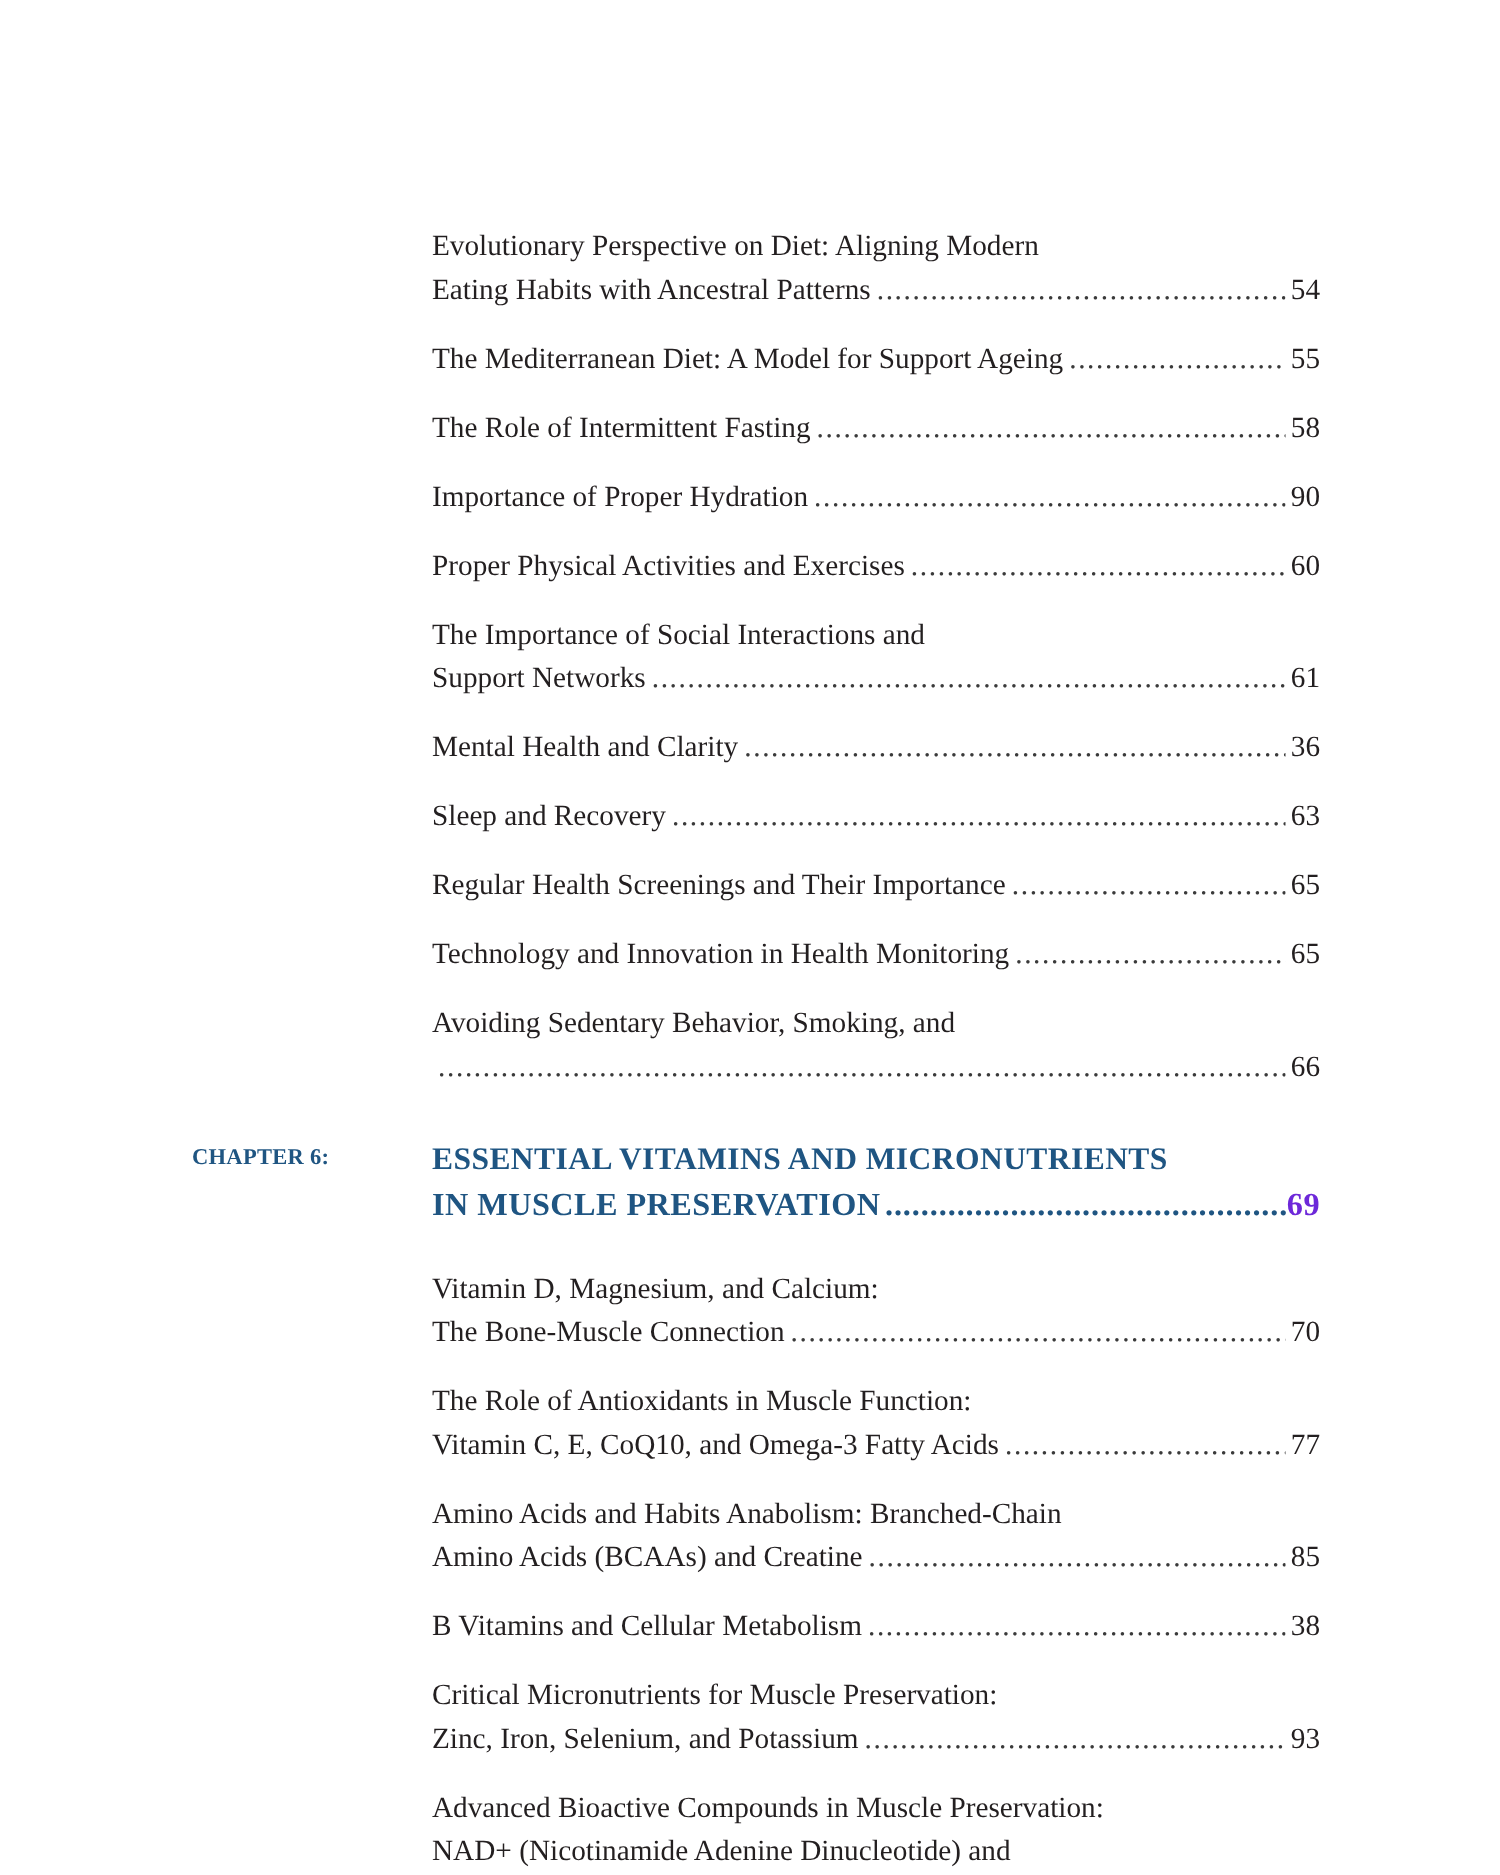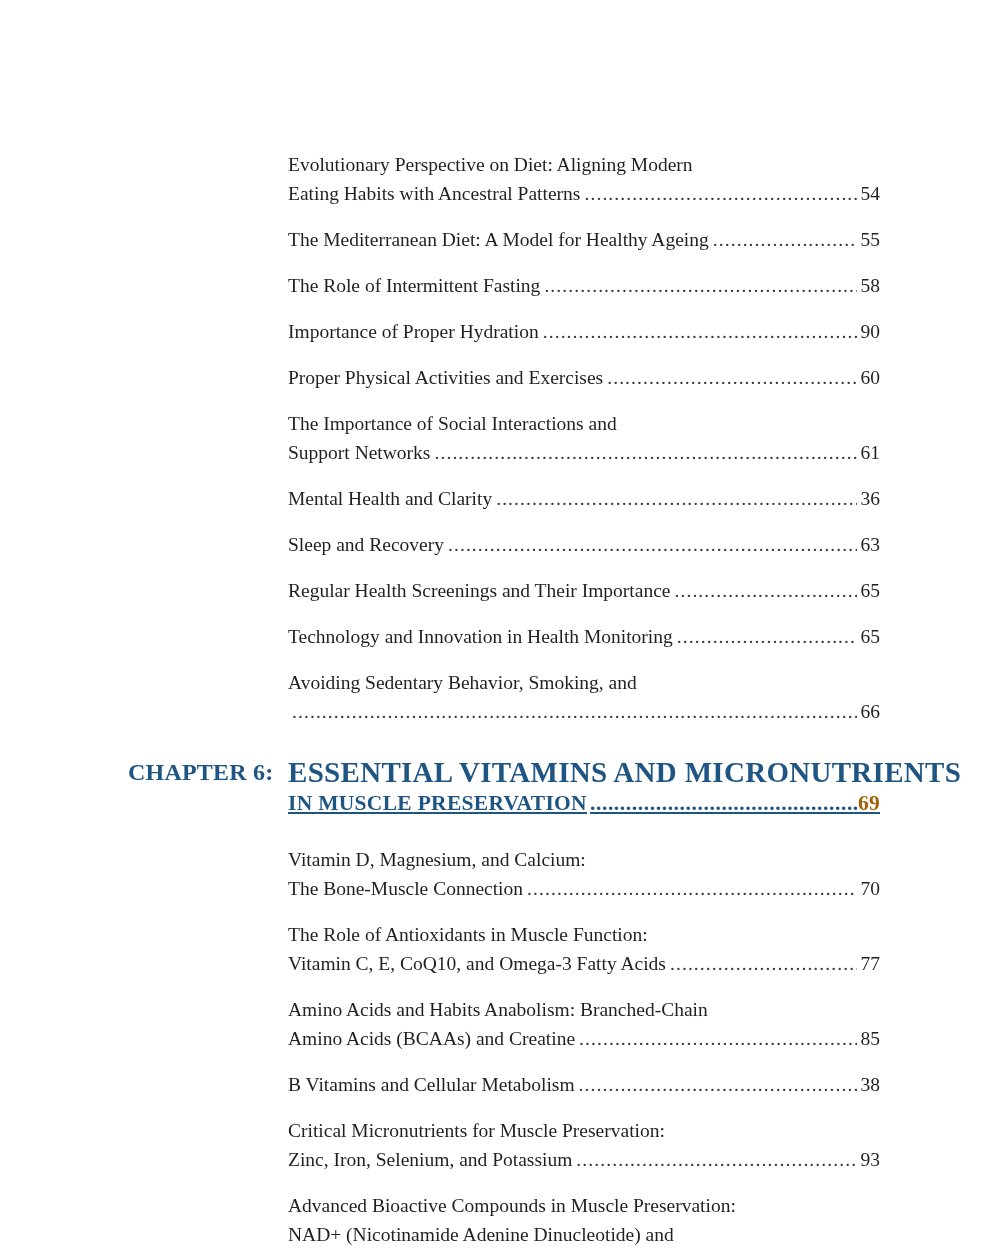--- a/index.html
+++ b/index.html
@@ -42,21 +42,21 @@
     color: #231f20;
   }
 
   .entry-label {
     position: absolute;
     left: 0;
     top: 0;
     width: 150px;
     font-family: "Liberation Serif", "DejaVu Serif", serif;
     font-weight: bold;
-    font-size: 24px;
+    font-size: 15px;
     letter-spacing: 0.2px;
     color: #1f5582;
     line-height: 31px;
   }
 
   
   .line {
     display: block;
     white-space: nowrap;
   }
@@ -89,61 +89,60 @@
   
   .entry.chapter {
     margin-top: 31px;
     margin-bottom: 26px;
     color: #1f5582;
   }
   .entry.chapter .heading-line {
     display: block;
     font-family: "Liberation Serif", "DejaVu Serif", serif;
     font-weight: bold;
-    font-size: 29px;
+    font-size: 21px;
     line-height: 31px;
     letter-spacing: 0.3px;
     color: #1f5582;
     white-space: nowrap;
   }
   .entry.chapter .line-leader {
     font-family: "Liberation Serif", "DejaVu Serif", serif;
     font-weight: bold;
     font-size: 21.5px;
     line-height: 31px;
     letter-spacing: 0.3px;
     color: #1f5582;
-    text-decoration: underline;
   }
   .entry.chapter .line-leader .dots {
     color: #1f5582;
     letter-spacing: 0.6px;
     margin: 0 0 0 3px;
     font-size: 21.5px;
   }
   .entry.chapter .line-leader .pageno {
-    color: #a16207;
+    color: #6d28d9;
   }
 </style>
 </head>
 <body>
 
 <div class="page">
   <div class="toc" id="toc-list">
       <div class="entry">
         <span class="line">Evolutionary Perspective on Diet: Aligning Modern</span>
         <span class="line-leader">
           <span class="txt">Eating Habits with Ancestral Patterns</span>
           <span class="dots">...........................................................................................................................................................................................................................</span>
           <span class="pageno">54</span>
         </span>
       </div>
       <div class="entry">
         <span class="line-leader">
-          <span class="txt">The Mediterranean Diet: A Model for Healthy Ageing</span>
+          <span class="txt">The Mediterranean Diet: A Model for Support Ageing</span>
           <span class="dots">...........................................................................................................................................................................................................................</span>
           <span class="pageno">55</span>
         </span>
       </div>
       <div class="entry">
         <span class="line-leader">
           <span class="txt">The Role of Intermittent Fasting</span>
           <span class="dots">...........................................................................................................................................................................................................................</span>
           <span class="pageno">58</span>
         </span>

